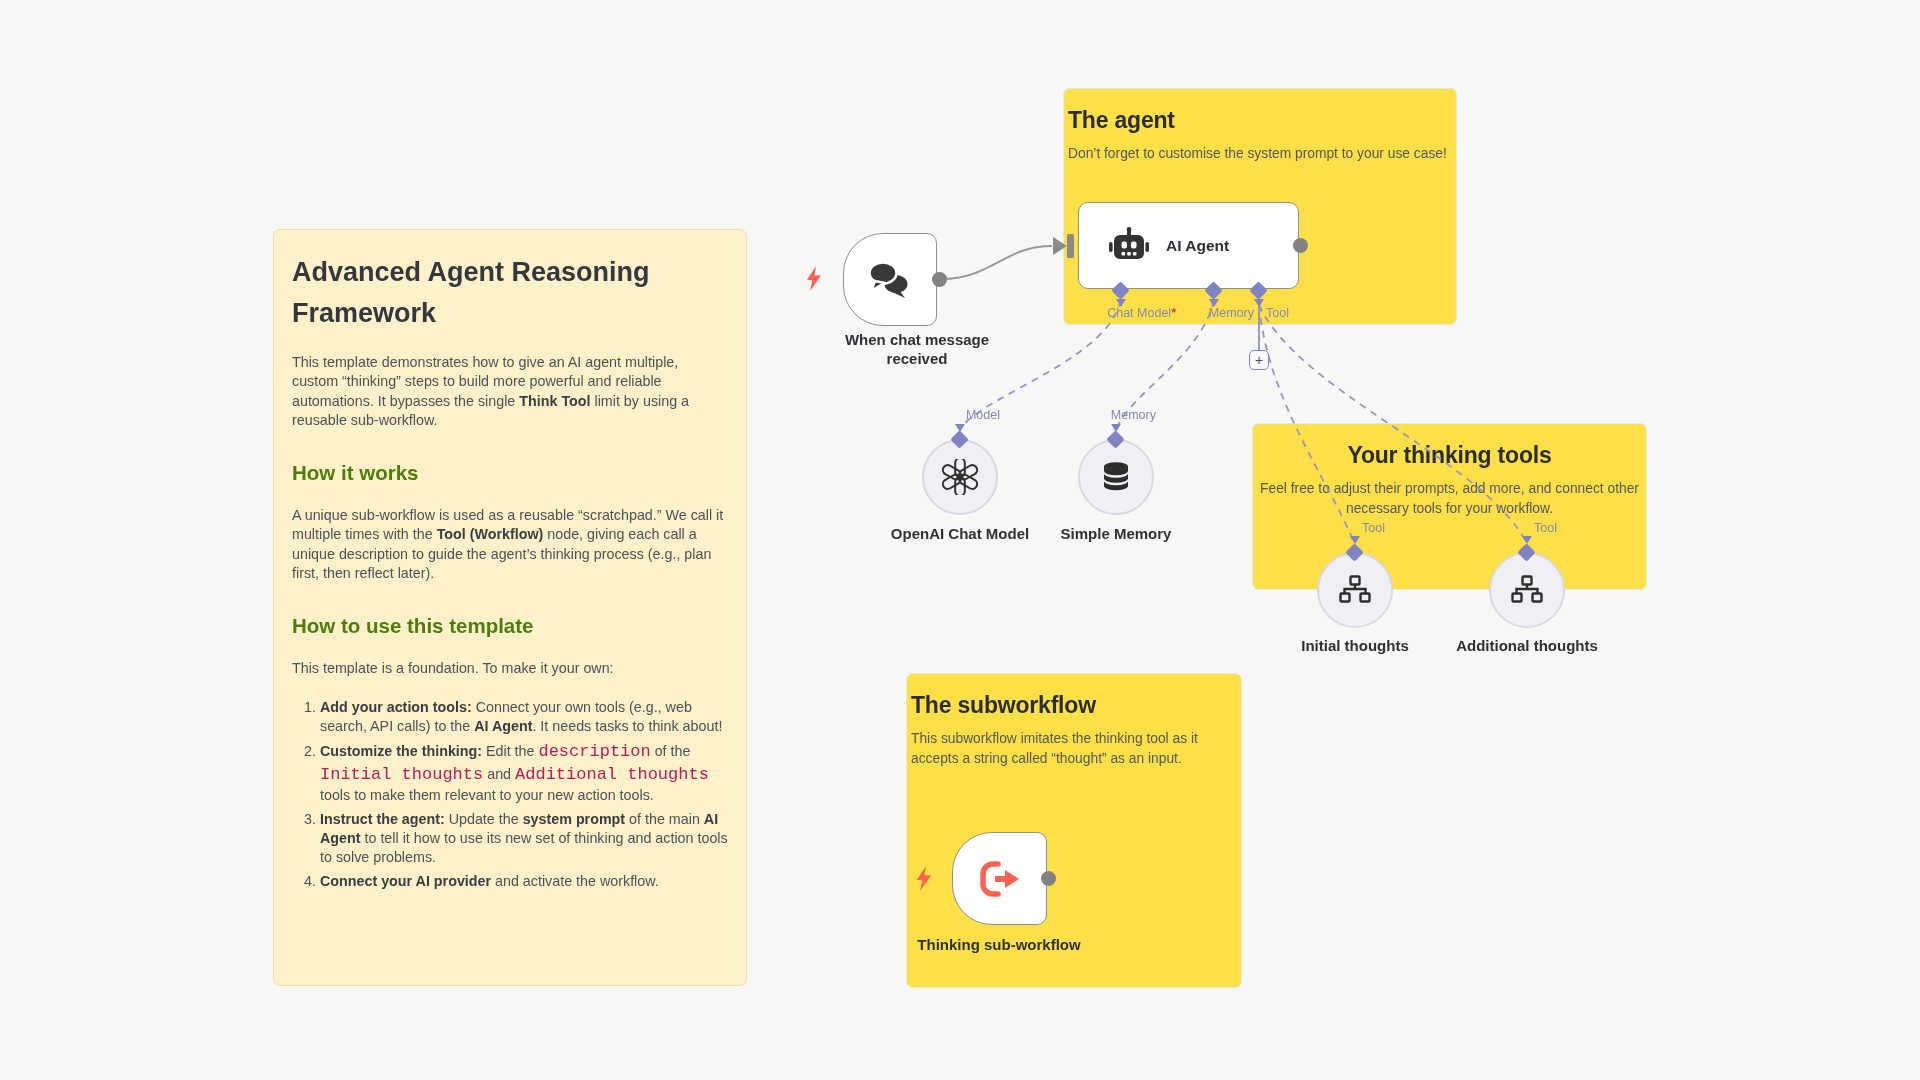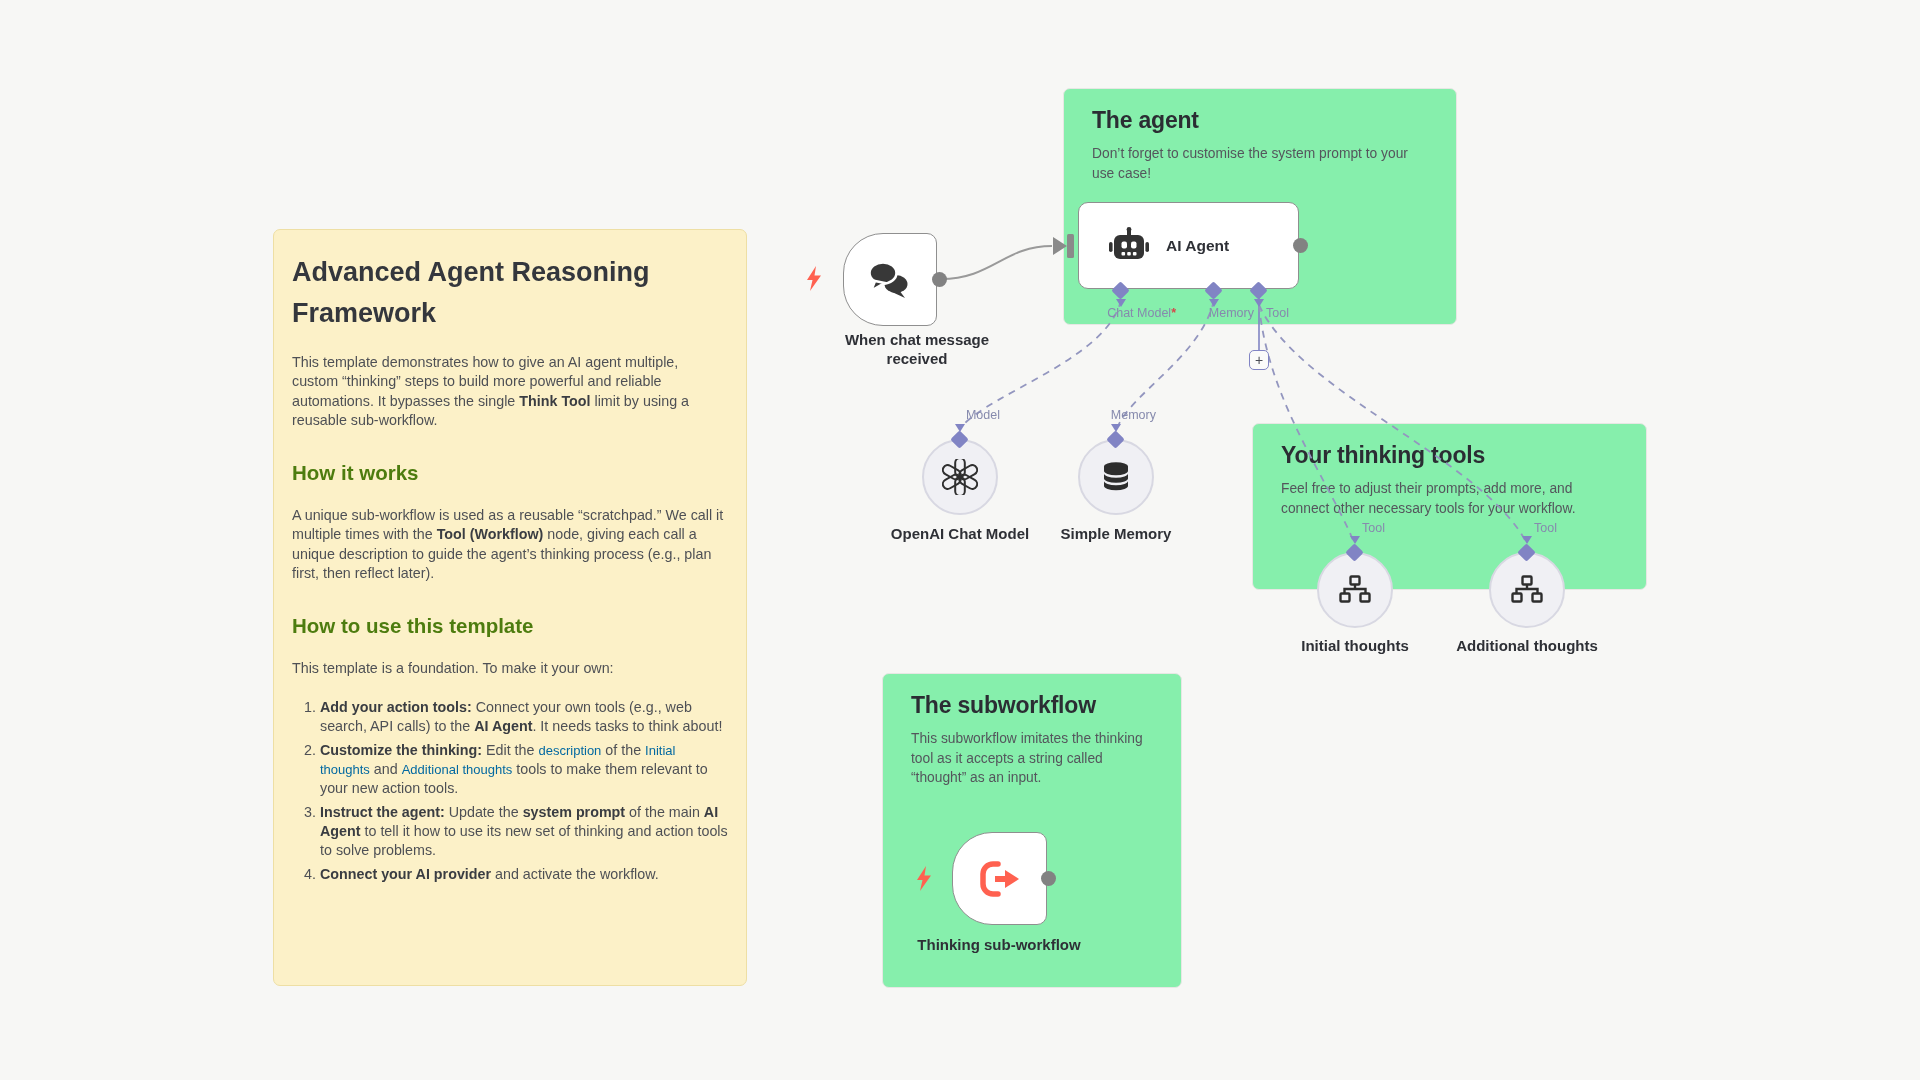--- a/index.html
+++ b/index.html
@@ -4,39 +4,39 @@
 <style>
   html,body{margin:0;padding:0;}
   body{
     width:1920px;height:1080px;position:relative;overflow:hidden;
     background:#f7f7f5;
     font-family:"Liberation Sans", sans-serif;
     -webkit-font-smoothing:antialiased;
   }
   
   .note{
-    position:absolute;background:#86efac;border:1px solid #e7e7e4;
-    border-radius:7px;box-sizing:border-box;padding:16px 28px;z-index:1;
+    position:absolute;background:#fde047;border:1px solid #e7e7e4;
+    border-radius:7px;box-sizing:border-box;padding:16px 4px;z-index:1;
   }
   .note .note-title{font-size:23px;font-weight:700;color:#2b2d33;margin:2px 0 10px;letter-spacing:-0.2px;}
   .note .note-body{font-size:13.8px;color:#54565c;line-height:1.42;margin:0;}
   .sticky{
     background:#fcf1c8;border-color:#eedfa4;padding:16px 18px;
   }
   .sticky h1{font-size:27px;font-weight:700;color:#34373d;line-height:1.5;margin:6px 0 0;}
   .sticky p{font-size:14.3px;color:#4e5055;line-height:1.36;margin:0;}
   .sticky h2{font-size:20.5px;font-weight:700;color:#4d7c0f;margin:0;}
   .sticky .sp1{margin-top:20px;}
   .sticky .sh{margin-top:30px;}
   .sticky .sp2{margin-top:21px;}
   .sticky ol{margin:20px 0 0;padding-left:28px;font-size:14.3px;color:#4e5055;line-height:1.33;}
   .sticky li{margin-bottom:5px;}
   .sticky b{color:#3a3d42;}
   code.tok{
-    font-family:Liberation Sans, sans-serif;font-size:13px;color:#0369a1;
+    font-family:Liberation Mono, monospace;font-size:17px;color:#be185d;
   }
   
   .node{position:absolute;background:#ffffff;border:1.8px solid #8f8f8f;box-sizing:border-box;z-index:10;}
   .trigger{border-radius:40px 10px 10px 40px;display:flex;align-items:center;justify-content:center;}
   .rect-node{border-radius:10px;display:flex;align-items:center;padding-left:28px;gap:15px;}
   .rect-node .ttl{font-size:15.5px;font-weight:600;color:#2e3036;}
   .circle-node{
     position:absolute;width:76px;height:76px;border-radius:50%;
     background:#f0f0f4;border:2px solid #d8d8e2;box-sizing:border-box;
     display:flex;align-items:center;justify-content:center;z-index:10;
@@ -81,26 +81,26 @@
     <li><b>Instruct the agent:</b><span> Update the </span><b>system prompt</b><span> of the main </span><b>AI Agent</b><span> to tell it how to use its new set of thinking and action tools to solve problems.</span></li>
     <li><b>Connect your AI provider</b><span> and activate the workflow.</span></li>
   </ol>
 </div>
 
 <div class="note" style="left:1063px;top:88px;width:394px;height:237px;">
   <div class="note-title">The agent</div>
   <p class="note-body">Don’t forget to customise the system prompt to your use case!</p>
 </div>
 
-<div class="note" style="left:1252px;top:423px;width:395px;height:167px;">
+<div class="note" style="left:1252px;top:423px;width:395px;height:167px;text-align:center;">
   <div class="note-title">Your thinking tools</div>
   <p class="note-body">Feel free to adjust their prompts, add more, and connect other necessary tools for your workflow.</p>
 </div>
 
-<div class="note" style="left:882px;top:673px;width:300px;height:315px;">
+<div class="note" style="left:906px;top:673px;width:336px;height:315px;">
   <div class="note-title">The subworkflow</div>
   <p class="note-body">This subworkflow imitates the thinking tool as it accepts a string called “thought” as an input.</p>
 </div>
 
 <svg class="overlay" width="1920" height="1080" viewBox="0 0 1920 1080">
 
   <path d="M 941 279 C 992 279 1004 246 1052 246" fill="none" stroke="#9a9a9a" stroke-width="2"></path>
 
   <polygon points="1053,237 1053,255 1067,246" fill="#8a8a8a"></polygon>
   <rect x="1067" y="234" width="7" height="24" rx="1.5" fill="#8a8a8a"></rect>

